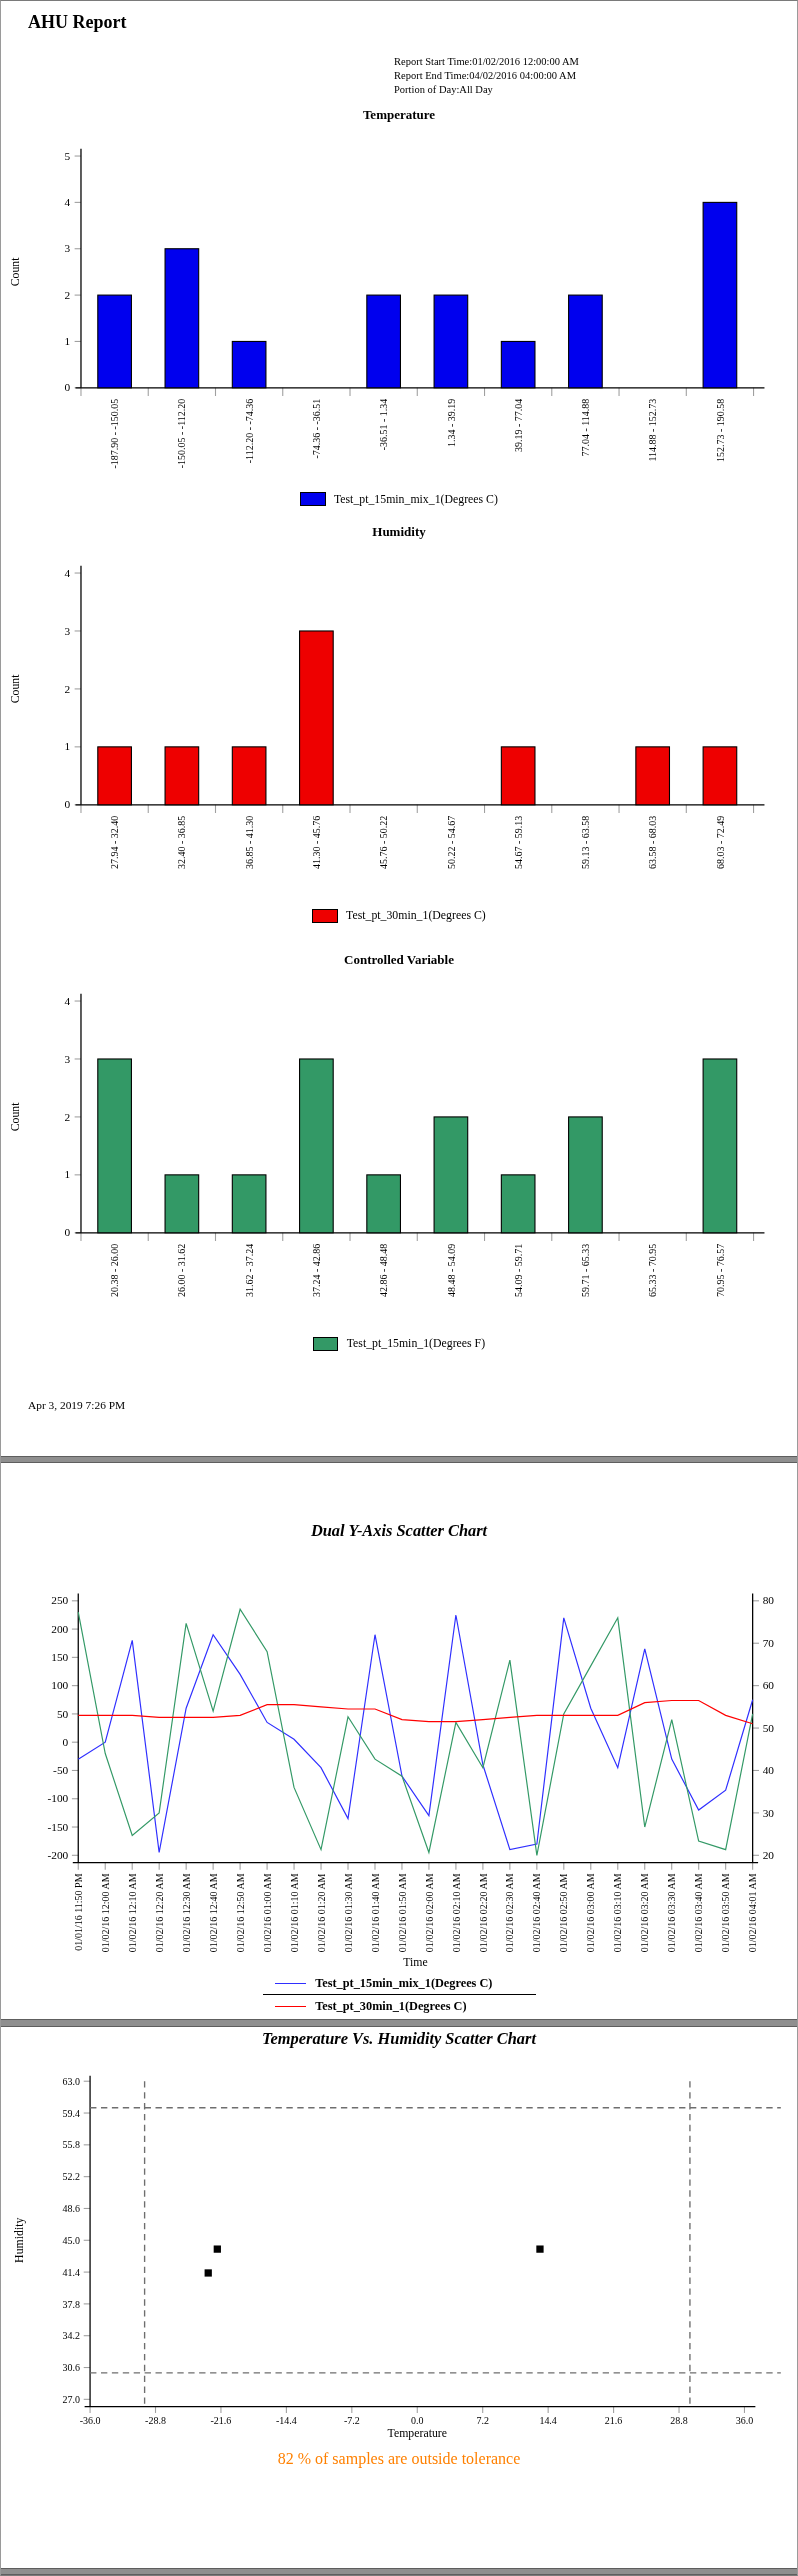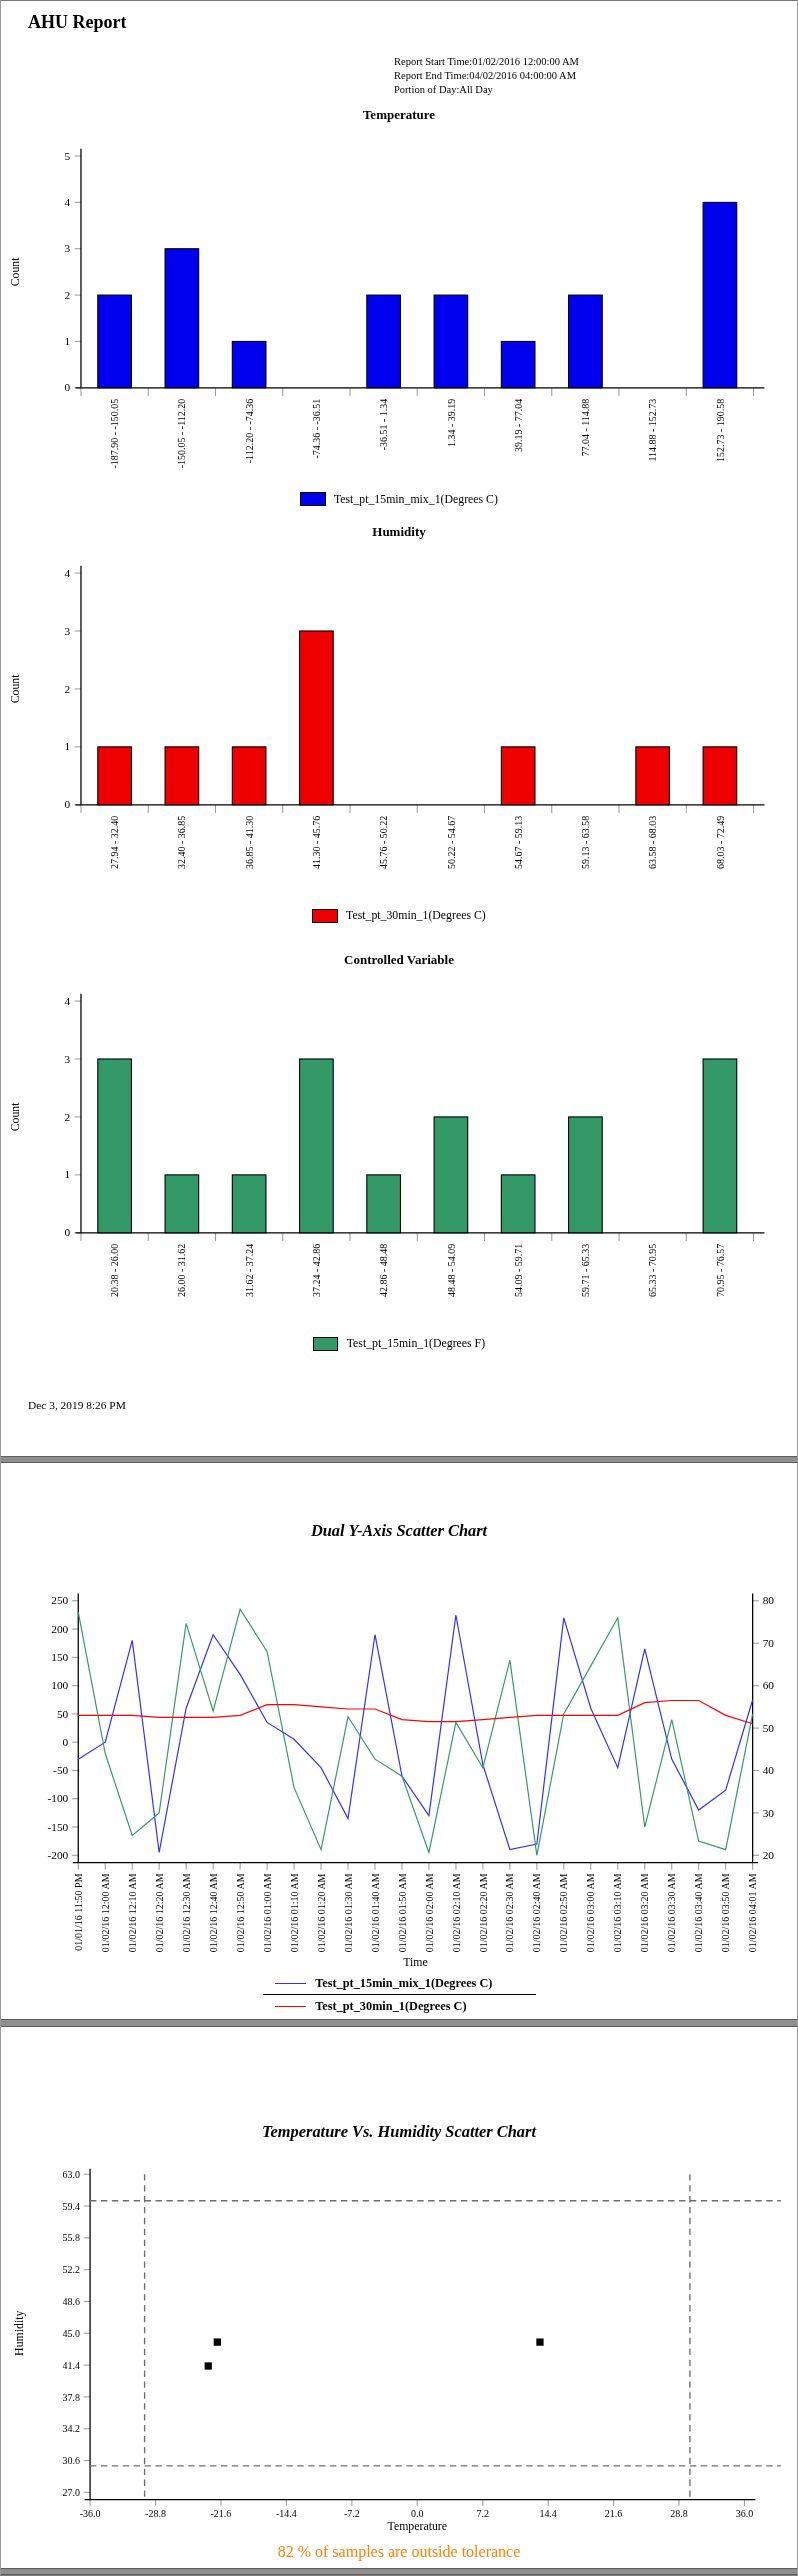--- a/index.html
+++ b/index.html
@@ -9,21 +9,21 @@
   .page{overflow:hidden;position:relative;background:#fff;}
   .p1{height:1455px}.p2{height:556px}.p3{height:541px}
   .divider{height:7.3px;background:#8f8f8f;border-top:0.9px solid #5e5e5e;border-bottom:0.9px solid #5e5e5e;box-sizing:border-box;}
   .hdr{position:relative;height:47px;padding-top:11px;}
   .hdr-title{position:absolute;left:27px;top:11px;font-weight:bold;font-size:18px;}
   .hdr-meta{position:absolute;left:393px;top:9px;font-size:10.5px;line-height:1.32;margin-top:45px;}
   .chart{text-align:center;}
   .ctitle{font-weight:bold;font-size:13px;line-height:18px;}
   .btitle{font-weight:bold;font-size:16.4px;line-height:23.6px;font-style:italic;}
   .c1{margin-top:47px}.c2{margin-top:12.7px}.c3{margin-top:24px}
-  .c4{margin-top:56px}.c5{margin-top:93px}
+  .c4{margin-top:56px}.c5{}
   .c4 svg{margin-top:14.5px}.c5 svg{margin-top:12.7px}
   svg{display:block;margin:0 auto;font-family:"Liberation Serif",serif;}
   .tick{font-size:11px;fill:#000;}
   .tick2{font-size:12.5px;fill:#000;}
   .axlab{font-size:13px;fill:#000;}
   .legend{display:flex;justify-content:center;align-items:center;gap:8.2px;font-size:11.8px;height:22px;}
   .legend .sw{display:inline-block;width:23.6px;height:11.8px;border:0.9px solid #000;}
   .llegend{display:flex;flex-direction:column;align-items:center;font-weight:bold;font-size:12.3px;margin-top:1.8px;}
   .lrow{display:flex;align-items:center;gap:9px;width:273px;padding:3.6px 0 3.6px 12.7px;box-sizing:border-box;}
   .lrow.first{border-bottom:1.4px solid #000;}
@@ -197,21 +197,21 @@
           <rect x="772.5" y="98.75" width="37" height="191.25" fill="#339966" stroke="#000" stroke-width="1.2"></rect>
           <text x="795" y="302" text-anchor="end" class="tick" transform="rotate(-90 795 302)">70.95 - 76.57</text>
           <text x="20" y="162.5" text-anchor="middle" class="axlab" transform="rotate(-90 20 162.5)">Count</text>
         </svg>
       <div class="legend" id="legend2">
           <span class="sw" style="background: rgb(51, 153, 102);"></span>
           <span>Test_pt_15min_1(Degrees F)</span>
         </div>
     </div>
 
-    <div class="stamp">Dec 3, 2019 8:26 PM</div>
+    <div class="stamp">Apr 3, 2019 7:26 PM</div>
   </section>
 
   <div class="divider"></div>
 
   <section class="page p2">
     <div class="chart c4">
       <div class="btitle">Dual Y-Axis Scatter Chart</div>
       <svg id="line0" width="798" height="413" viewBox="0 0 878 454">
           <line x1="78" y1="48" x2="85" y2="48" stroke="#a0a0a0" stroke-width="1.2"></line>
           <text x="74" y="52" text-anchor="end" class="tick2">250</text>

